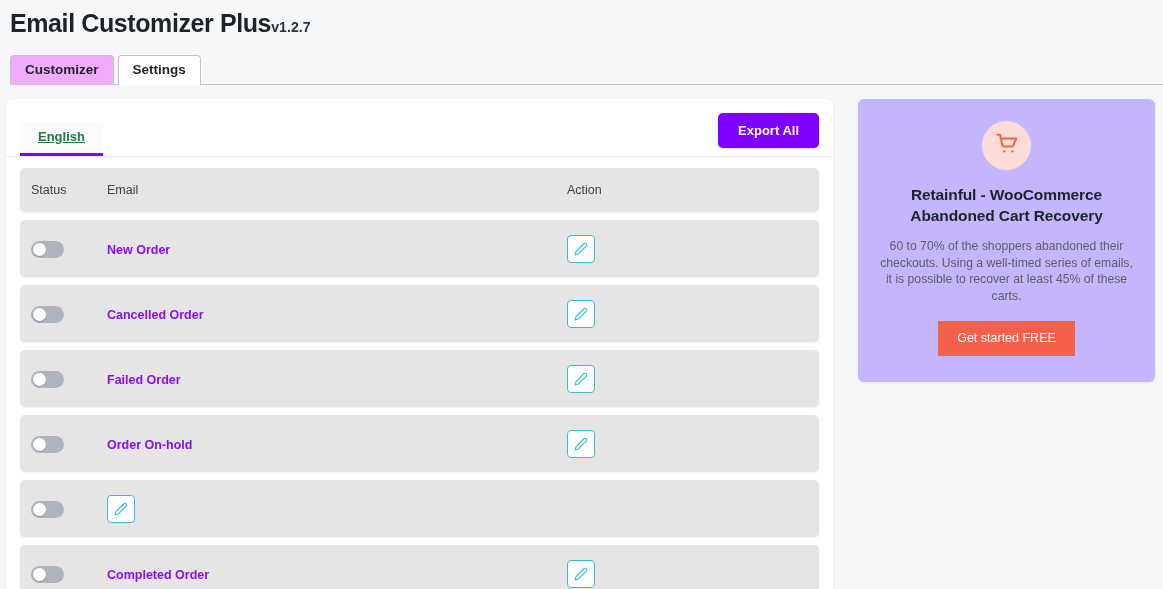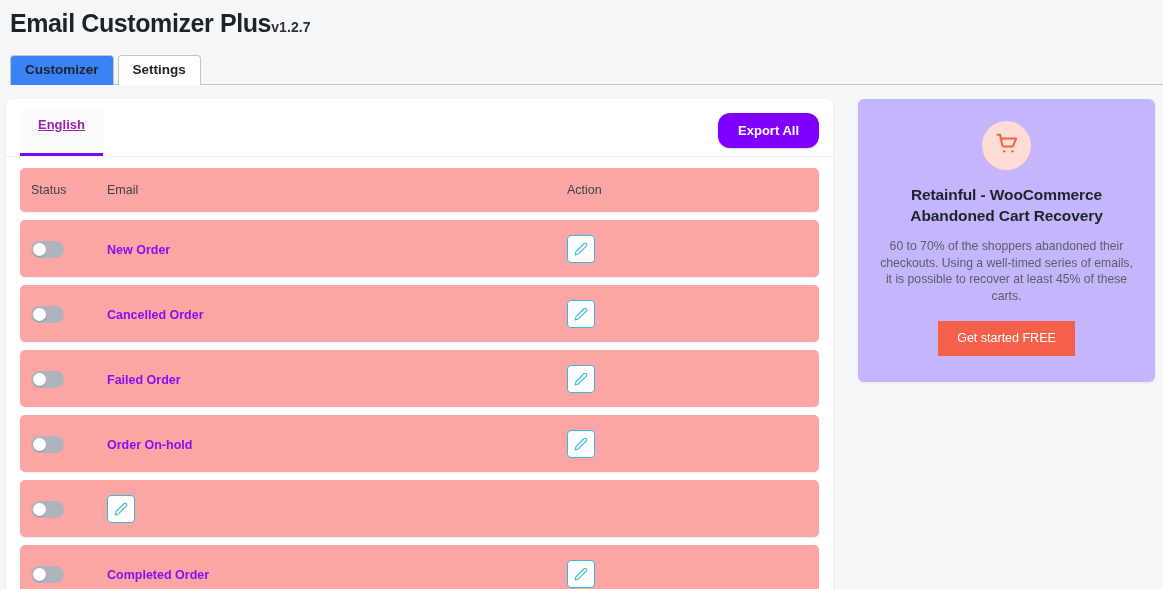--- a/index.html
+++ b/index.html
@@ -44,21 +44,21 @@
     align-items: flex-end;
     gap: 4px;
     border-bottom: 1px solid #c3c4c7;
     padding-bottom: 0;
     height: 30px;
   }
   .nav-tab {
     font-size: 13.5px;
     font-weight: bold;
     color: #1d2327;
-    background: #3b82f6;
+    background: #f0abfc;
     border: 1px solid #c3c4c7;
     border-bottom: none;
     border-radius: 4px 4px 0 0;
     padding: 6px 14px 7px 14px;
     line-height: 16px;
     position: relative;
     top: 1px;
     cursor: pointer;
     white-space: nowrap;
   }
@@ -90,55 +90,55 @@
     justify-content: space-between;
     padding: 14px 14px 0 14px;
     border-bottom: 1px solid #eceef1;
     height: 58px;
   }
 
   .lang-tabs { display: flex; align-items: flex-end; }
   .lang-tab {
     font-size: 13px;
     font-weight: bold;
-    color: #a21caf;
+    color: #15803d;
     background: #fbfbfc;
-    padding: 7px 18px 20px 18px;
+    padding: 7px 18px 8px 18px;
     border-bottom: 3px solid transparent;
     cursor: pointer;
     line-height: 16px;
     text-decoration: underline;
   }
   .lang-tab.is-active {
     border-bottom-color: #7209f7;
   }
 
   .export-btn {
     background: #8000ff;
     color: #ffffff;
     font-size: 13px;
     font-weight: bold;
     border: none;
-    border-radius: 12px;
+    border-radius: 5px;
     padding: 10px 20px;
     cursor: pointer;
     box-shadow: 0 1px 2px rgba(16,24,40,0.18);
     line-height: 15px;
     margin-bottom: 8px;
     font-family: "Liberation Sans", sans-serif;
   }
 
   
   .table-wrap { padding: 11px 14px 0 14px; }
 
   .table-head,
   .table-row {
     display: flex;
     align-items: center;
-    background: #fca5a5;
+    background: #e5e5e5;
     border-radius: 5px;
     box-shadow: 0 1px 2px rgba(16, 24, 40, 0.07);
     justify-content: flex-end;
   }
   .table-head {
     height: 44px;
     margin-bottom: 8px;
   }
   .table-row {
     height: 57px;

